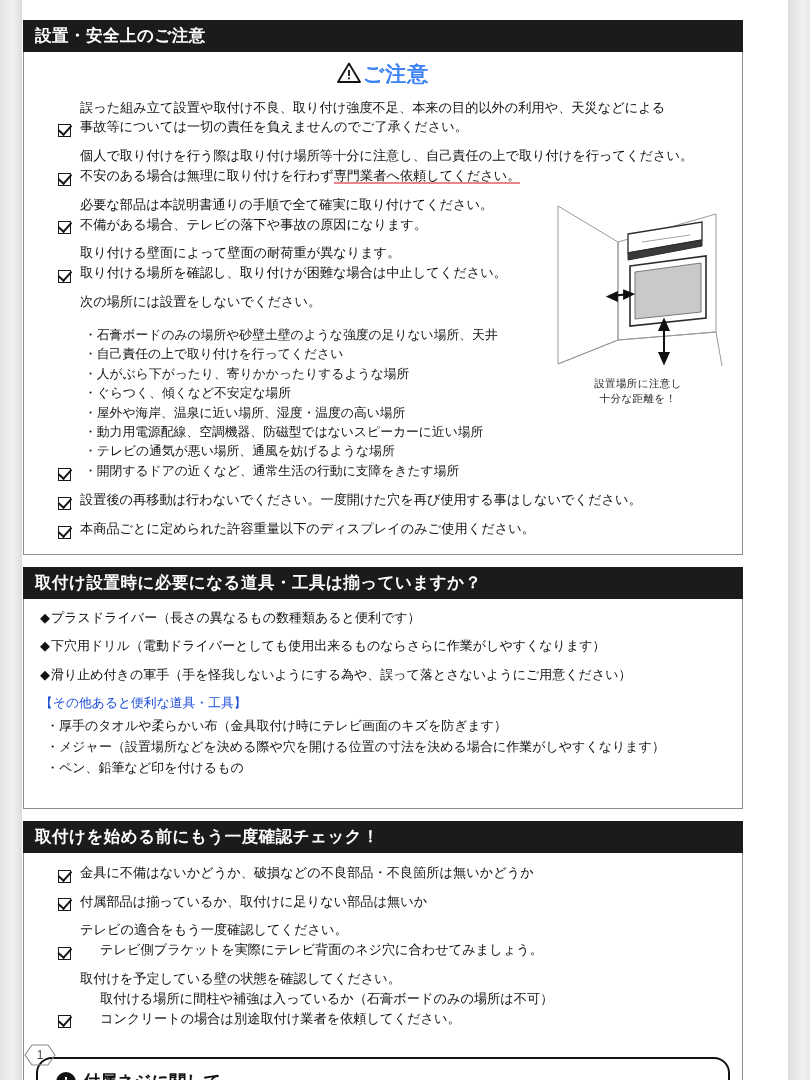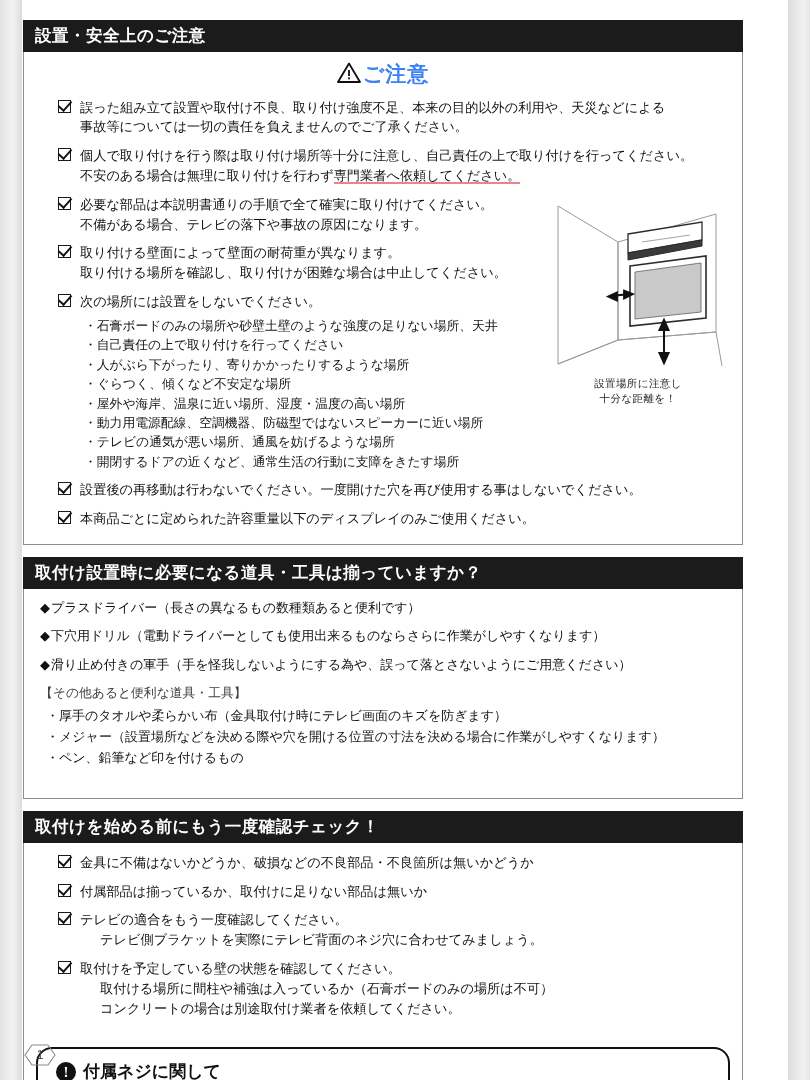--- a/index.html
+++ b/index.html
@@ -74,21 +74,21 @@
     vertical-align: -2px;
     margin-right: 2px;
   }
 
   
   .check-list {
     padding: 0 12px 6px 34px;
   }
   .check-item {
     display: flex;
-    align-items: flex-start;
+    align-items: flex-end;
     margin-bottom: 9px;
     font-size: 13.2px;
     line-height: 1.5;
     color: #121212;
   }
   .cbox {
     flex: 0 0 auto;
     width: 13px; height: 13px;
     border: 1.6px solid #1a1a1a;
     margin: 2px 9px 0 0;
@@ -100,23 +100,24 @@
     position: absolute;
     left: 2px; top: -3px;
     width: 6px; height: 11px;
     border: solid #141414;
     border-width: 0 2.4px 2.4px 0;
     transform: rotate(42deg);
   }
   .ci-text { flex: 1 1 auto; }
   .ci-text .l2 { display: block; }
   .sub-list {
-    margin: 4px 0 0 0;
+    margin: 14px 0 0 0;
     padding: 0;
     list-style: none;
+    font-family: Liberation Mono, monospace;
   }
   .sub-list li {
     font-size: 12.8px;
     line-height: 1.52;
     padding-left: 20px;
     color: #141414;
   }
   .sub-list li::before {
     content: "・";
     margin-left: -16px;
@@ -156,21 +157,21 @@
   .tool-line {
     font-size: 13px;
     line-height: 1.45;
     margin-bottom: 10px;
     color: #111;
   }
   .tool-line .dia { margin-right: 1px; }
   .tools-sub-head {
     font-size: 12.8px;
     margin: 2px 0 3px 0;
-    color: #404040;
+    color: #1d4ed8;
   }
   .tools-sub {
     list-style: none;
     margin: 0;
     padding: 0 0 0 20px;
   }
   .tools-sub li {
     font-size: 13px;
     line-height: 1.62;
     color: #141414;

